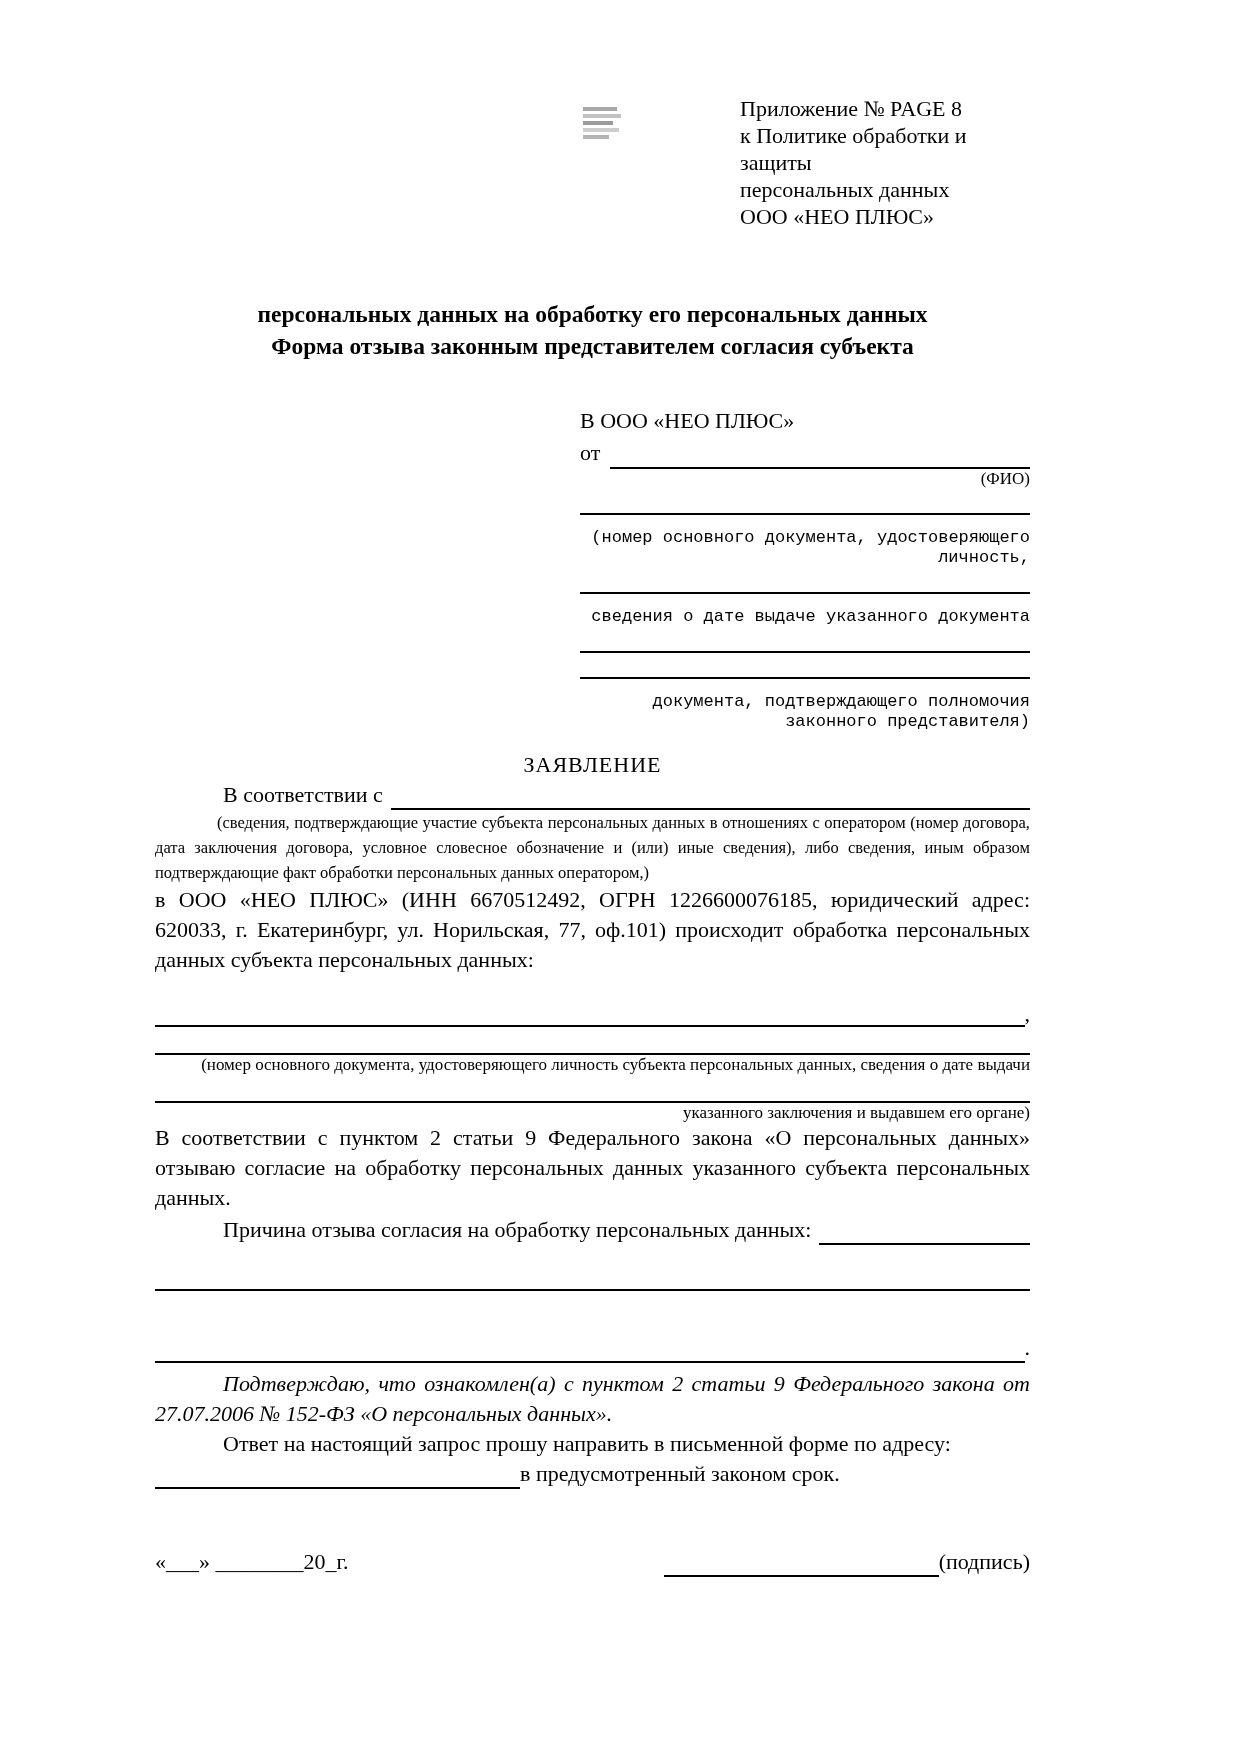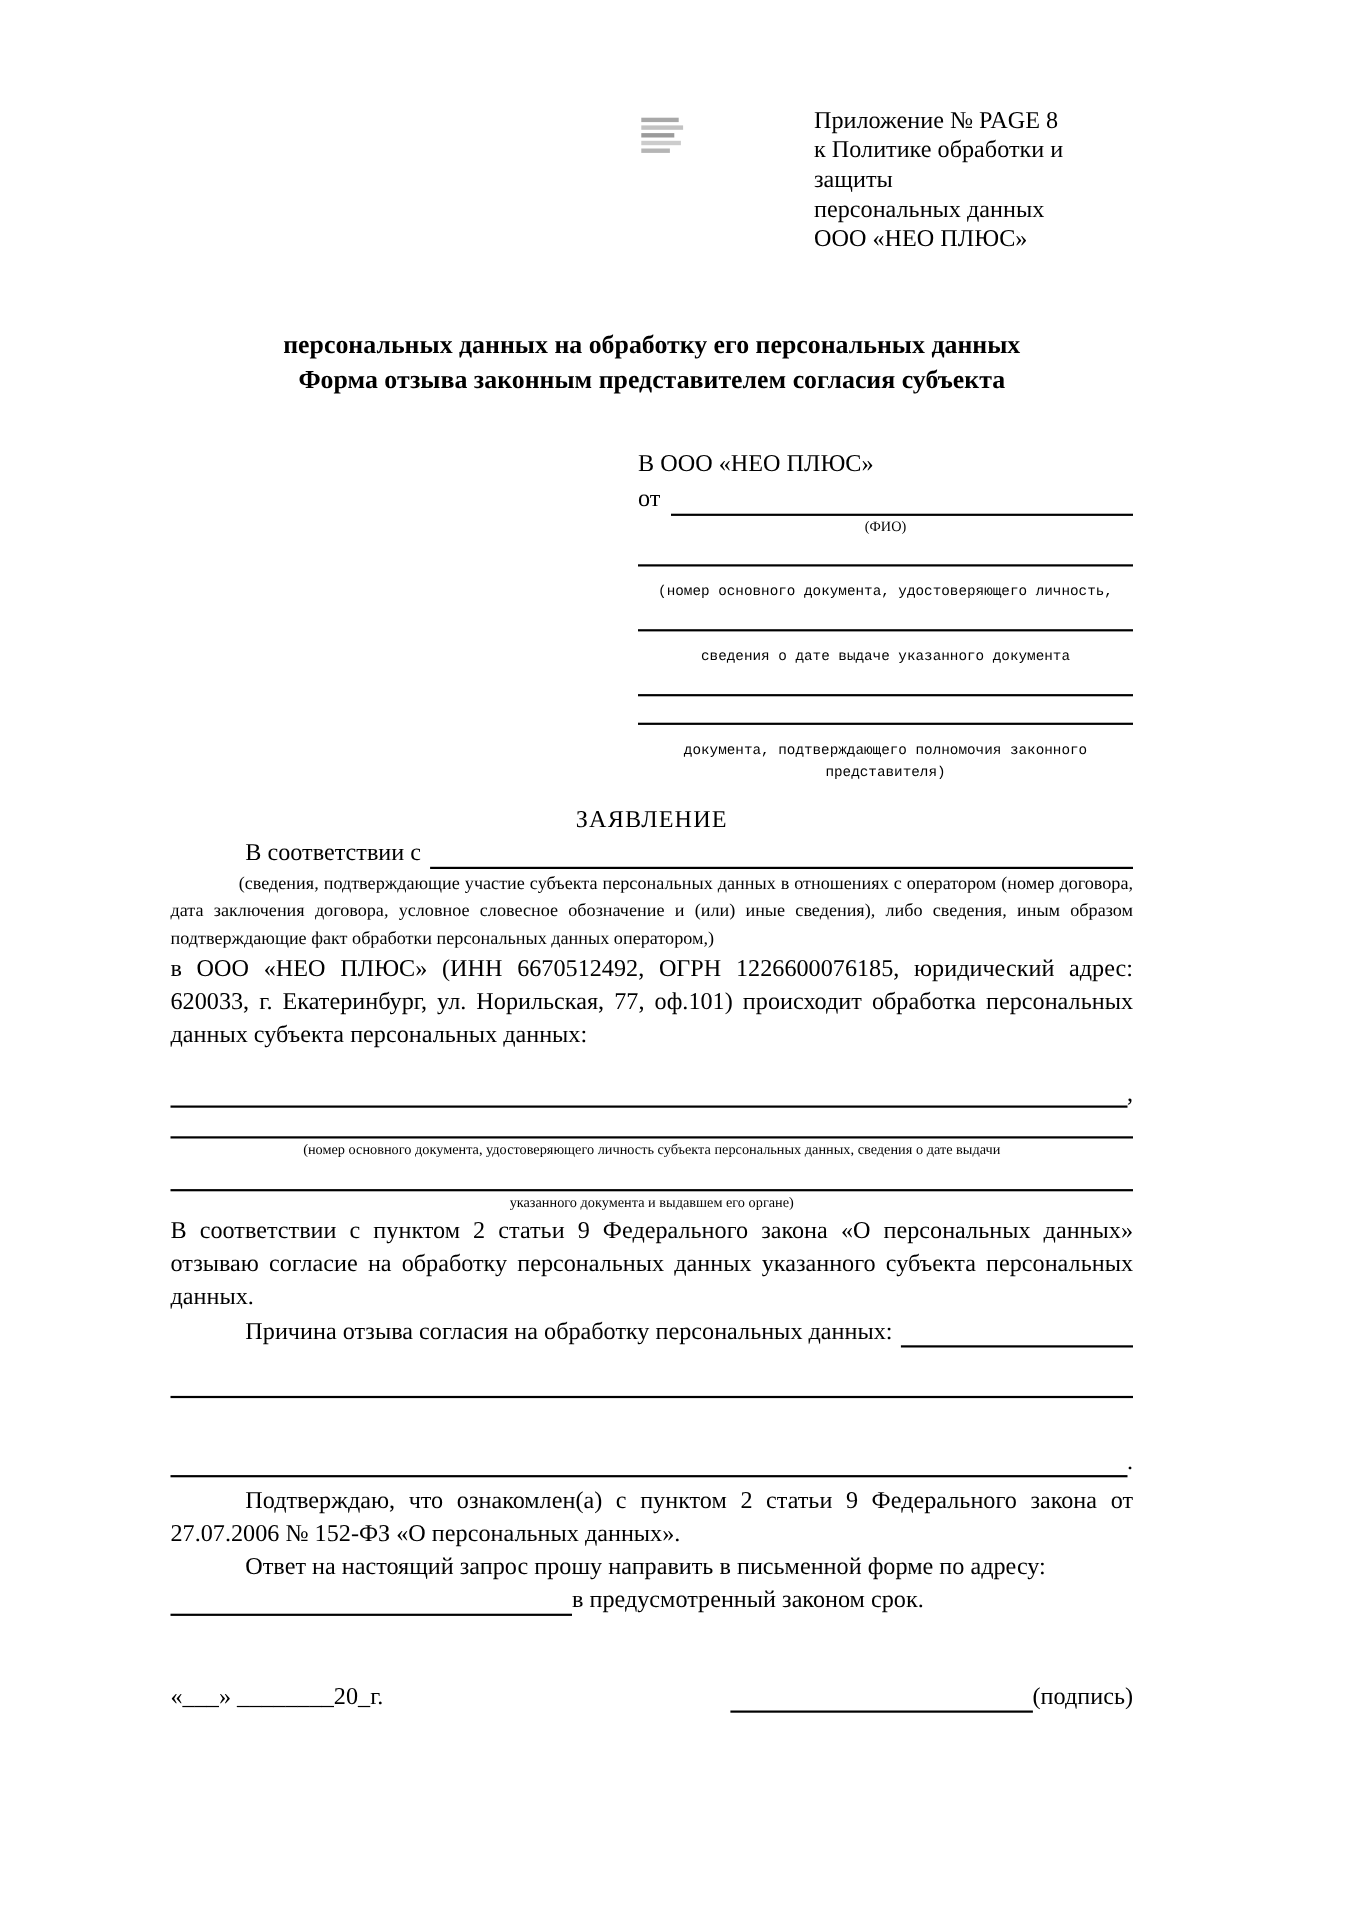--- a/index.html
+++ b/index.html
@@ -44,23 +44,23 @@
   }
   .addressee {
     margin-top: 26px;
     margin-left: 425px;
     width: 450px;
   }
   .addr-to { line-height: 32px; margin-top: 43px; }
   .from-row { display: flex; align-items: flex-end; line-height: 32px; }
   .from-row .fill { flex: 1; border-bottom: 2px solid #000; margin-left: 10px; }
   .caption {
-    font-size: 13px;
+    font-size: 17px;
     line-height: 20px;
-    text-align: center;
+    text-align: right;
   }
   .field { margin-top: 24px; }
   .field .line { height: 2px; background: #000; }
   .field .caption { margin-top: 13px; font-family: Liberation Mono, monospace; }
   .zayavlenie {
     margin-top: 18px;
     text-align: center;
     letter-spacing: 1px;
   }
   .para { text-align: justify; }
@@ -79,21 +79,21 @@
   .line-row .fill { flex: 1; border-bottom: 2px solid #000; }
   .line-row .tail { white-space: nowrap; }
   .gap-top { margin-top: 26px; }
   .reason-row { display: flex; align-items: flex-end; margin-top: 2px; }
   .reason-row .lead { white-space: nowrap; padding-left: 68px; }
   .reason-row .fill { flex: 1; border-bottom: 2px solid #000; margin-left: 8px; }
   .blank-full { height: 2px; background: #000; }
   .bl-1 { margin-top: 44px; }
   .bl-2-row { margin-top: 42px; display: flex; align-items: flex-end; }
   .bl-2-row .fill { flex: 1; border-bottom: 2px solid #000; }
-  .confirm { margin-top: 6px; }
+  .confirm { margin-top: 6px; font-style: italic; }
   .reply-line-row { display: flex; align-items: flex-end; }
   .reply-line-row .fill { width: 365px; border-bottom: 2px solid #000; }
   .reply-line-row .tail { white-space: nowrap; }
   .footer-row {
     margin-top: 58px;
     display: flex;
     align-items: flex-end;
     justify-content: space-between;
   }
   .sig-group { display: flex; align-items: flex-end; }
@@ -172,21 +172,21 @@
     <div class="line-row">
         <span class="fill"></span>
       </div>
     <div class="caption">(номер основного документа, удостоверяющего личность субъекта персональных данных, сведения о дате выдачи</div>
   </div>
 
   <div class="subject-field gap-top">
     <div class="line-row">
         <span class="fill"></span>
       </div>
-    <div class="caption">указанного документа и выдавшем его органе)</div>
+    <div class="caption">указанного заключения и выдавшем его органе)</div>
   </div>
 
   <div class="para">В соответствии с пунктом 2 статьи 9 Федерального закона «О персональных данных» отзываю согласие на обработку персональных данных указанного субъекта персональных данных.</div>
 
   <div class="reason-row">
     <span class="lead">Причина отзыва согласия на обработку персональных данных:</span>
     <span class="fill"></span>
   </div>
 
   <div class="blank-full bl-1"></div>

